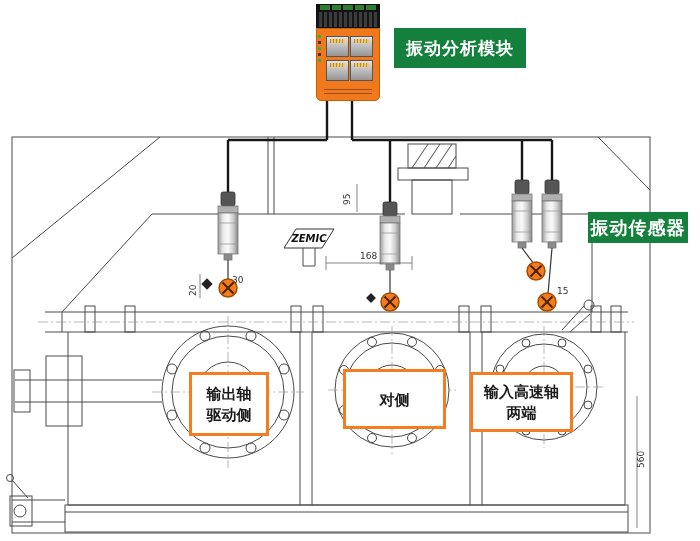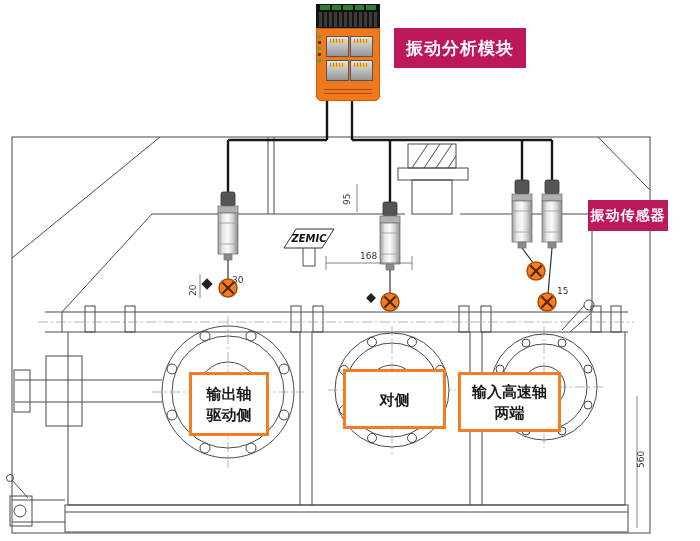--- a/index.html
+++ b/index.html
@@ -26,32 +26,32 @@
   .m-leds i{width:3px;height:3px;background:#36b03a;}
   .m-leds i:nth-child(2n){background:#5a3311;}
   .m-ports{position:absolute;left:9px;top:7px;display:grid;grid-template-columns:21px 21px;gap:3px;}
   .port{width:21px;height:19px;background:linear-gradient(#e3e3e3,#969696);border:1px solid #555;position:relative;}
   .port::before{content:"";position:absolute;top:2px;left:3px;right:3px;height:4px;
                 background:repeating-linear-gradient(90deg,#b8872a 0 1px,#f3c96b 1px 3px);}
   .m-text{position:absolute;left:7px;right:7px;bottom:6px;}
   .m-text b{display:block;height:1px;background:rgba(60,20,0,.45);margin-top:3px;}
 
   
-  .callout{position:absolute;background:#be185d;color:#fff;font-weight:bold;
+  .callout{position:absolute;background:#15803d;color:#fff;font-weight:bold;
            display:flex;align-items:center;justify-content:center;z-index:4;letter-spacing:1px;}
   .callout.module-callout{left:394px;top:28px;width:132px;height:40px;font-size:17px;}
-  .callout.sensor-callout{left:588px;top:200px;width:80px;height:31px;font-size:14px;}
+  .callout.sensor-callout{left:588px;top:212px;width:100px;height:31px;font-size:18px;}
 
   
   .pos-label{position:absolute;background:#fff;border:3px solid #f57c20;color:#1a1a1a;
              font-size:15px;font-weight:600;line-height:1.4;text-align:center;
              display:flex;flex-direction:column;align-items:center;justify-content:center;z-index:4;}
   #pos1{left:189px;top:372px;width:74px;height:58px;}
   #pos2{left:343px;top:369px;width:97px;height:54px;}
-  #pos3{left:458px;top:372px;width:97px;height:54px;}
+  #pos3{left:470px;top:372px;width:97px;height:54px;}
 </style>
 </head>
 <body>
 
 <div class="stage">
 
   <svg width="700" height="541" viewBox="0 0 700 541">
     <defs>
       <linearGradient id="metal" x1="0" y1="0" x2="1" y2="0">
         <stop offset="0" stop-color="#9a9a9a"></stop>

